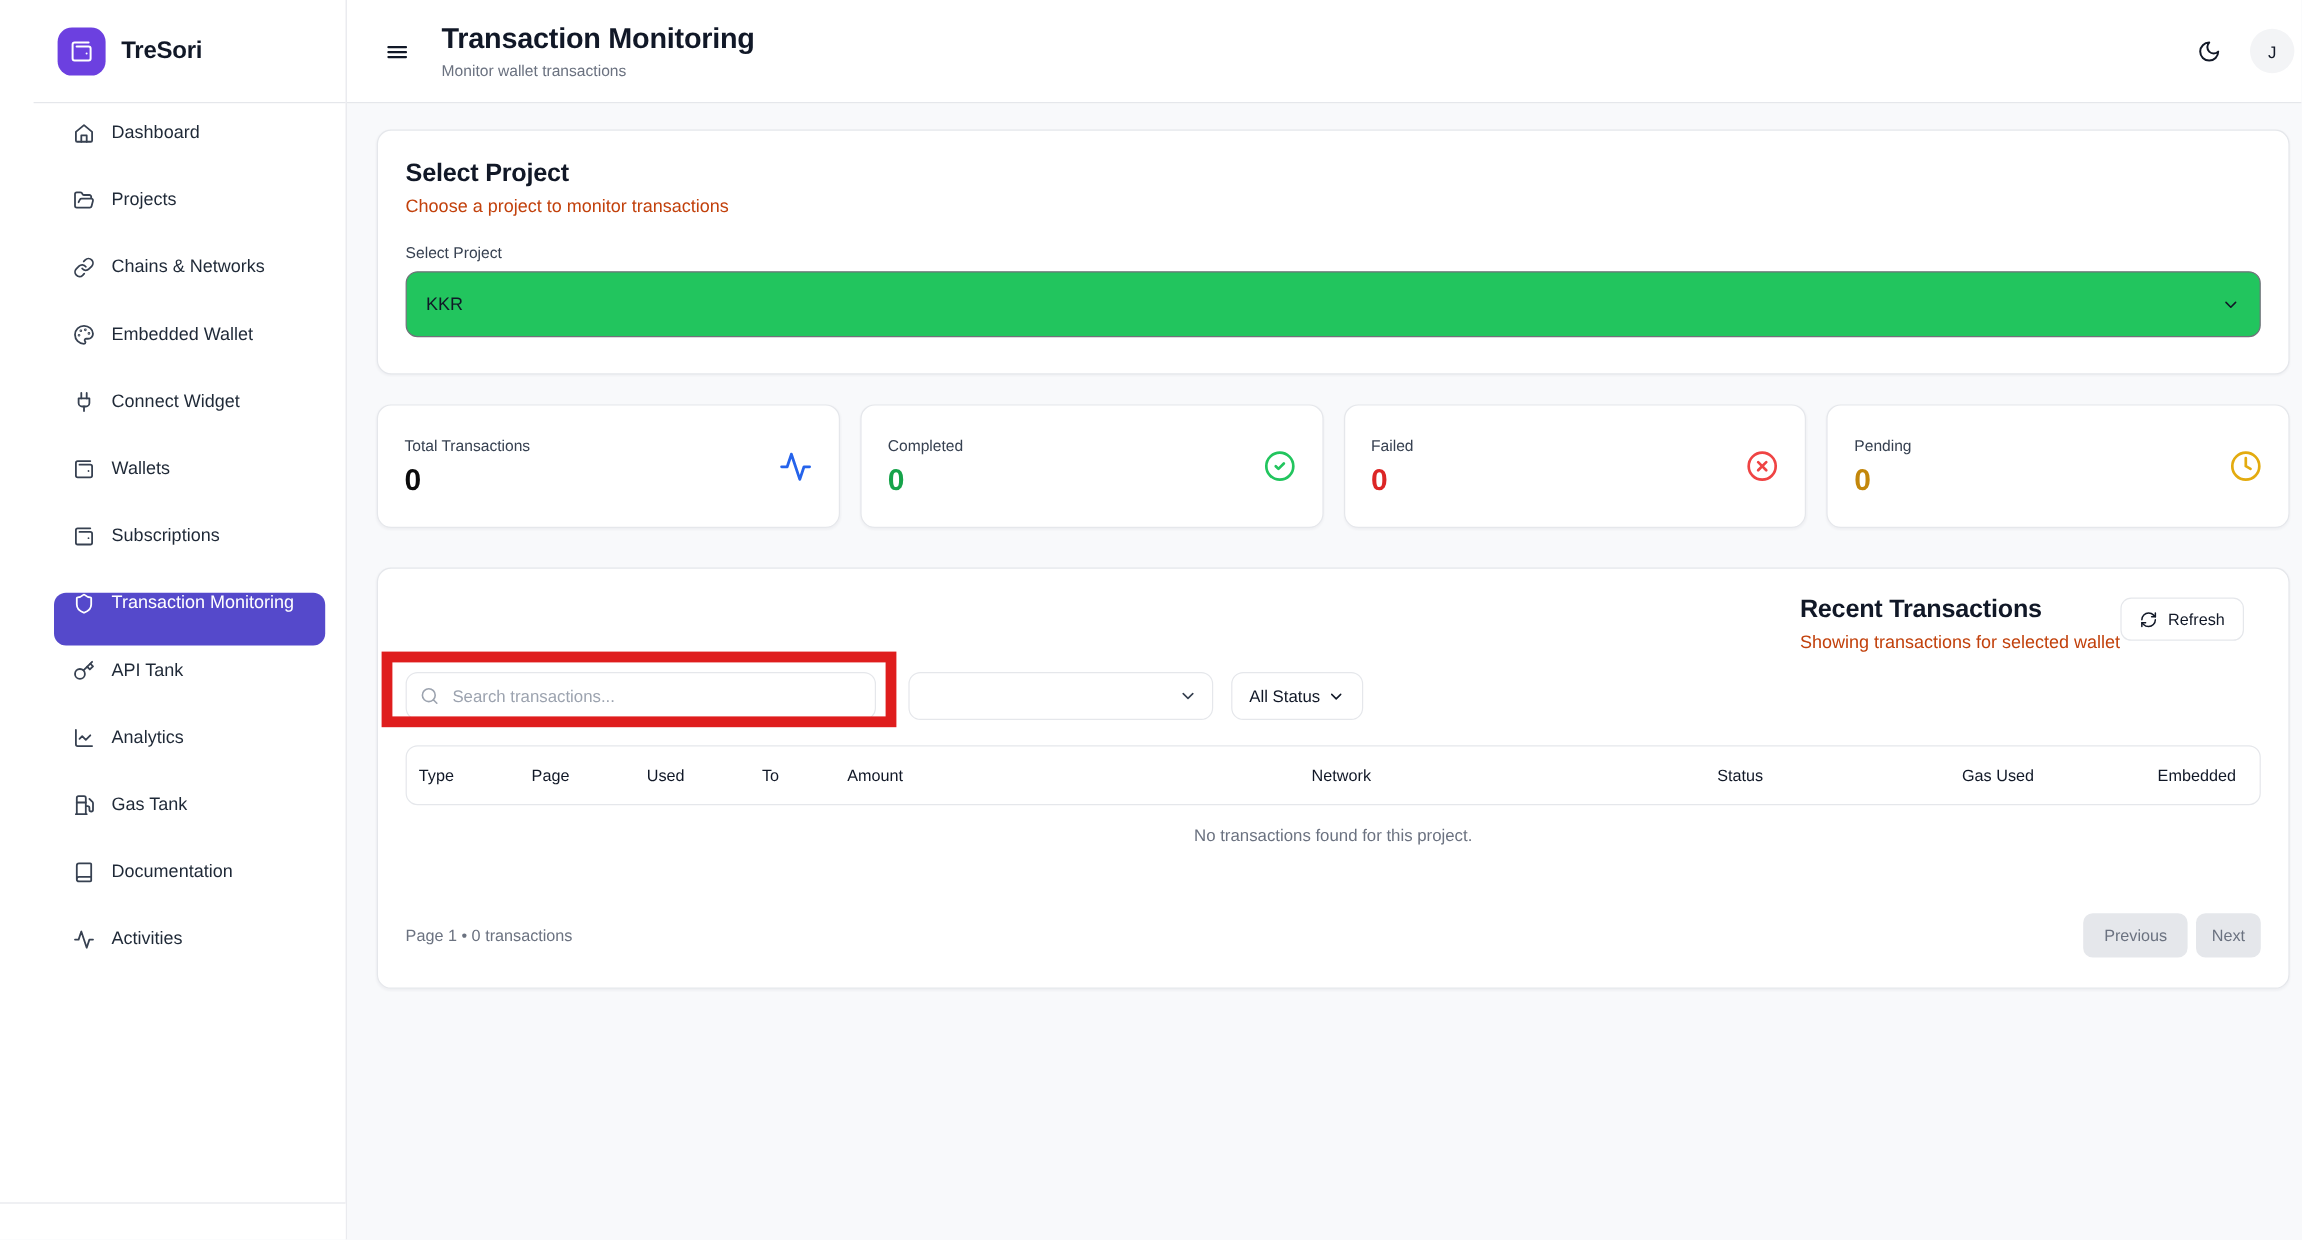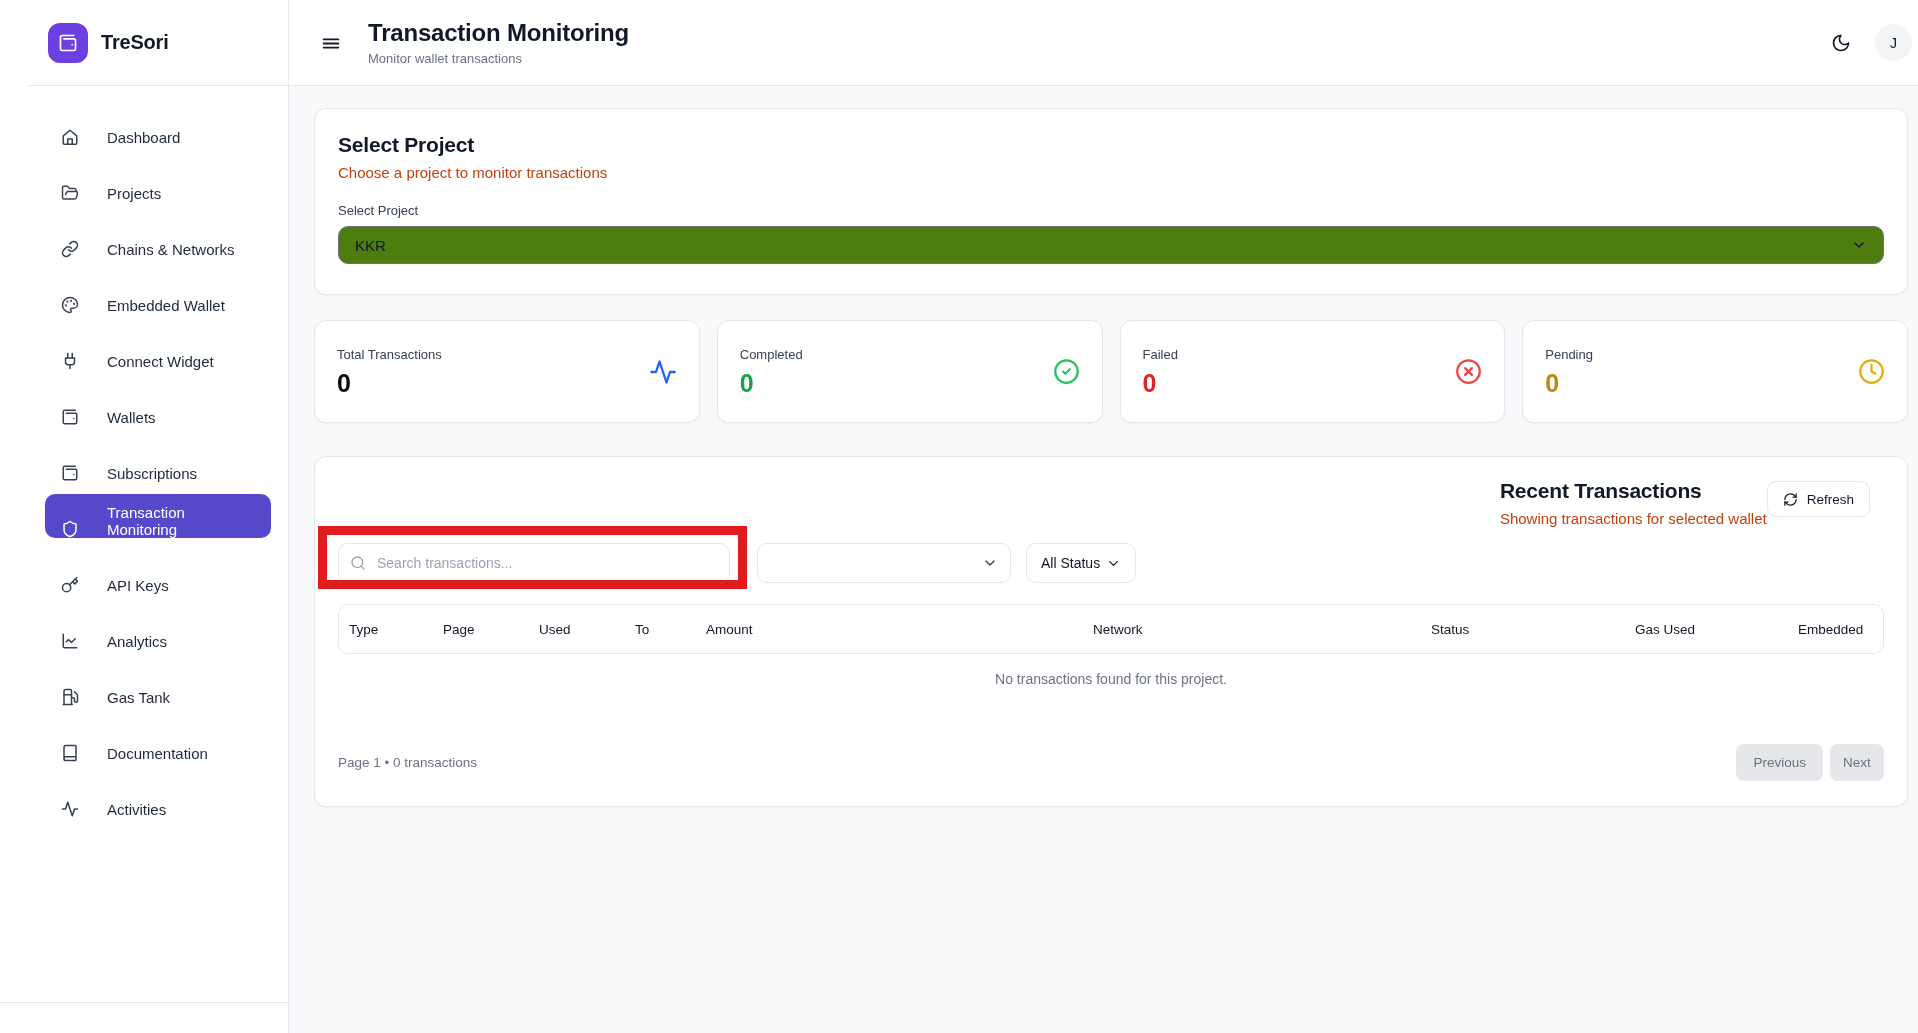--- a/index.html
+++ b/index.html
@@ -11,21 +11,21 @@
   html,body{margin:0;padding:0;width:1918px;height:1033px;overflow:hidden;
     background:#f8f9fb;color:#111827;font-family:"Liberation Sans","DejaVu Sans",sans-serif;}
   .app{display:flex;width:100%;height:100%;}
 
   
   .sidebar{width:289px;min-width:289px;background:#fff;border-right:1px solid #e5e7eb;position:relative;padding-left:28px;}
   .brand{height:86px;display:flex;align-items:center;gap:13px;padding:0 20px;border-bottom:1px solid #e5e7eb;}
   .brand-logo{width:40px;height:40px;border-radius:12px;background:var(--logo);display:flex;align-items:center;justify-content:center;color:#fff;flex:0 0 auto;}
   .brand-name{font-size:20px;font-weight:700;letter-spacing:-.2px;}
   .nav{padding:16px 17px 0;}
-  .nav-item{display:flex;align-items:flex-end;gap:28px;height:44px;padding:0 16px;border-radius:10px;margin-bottom:12px;font-size:15px;color:#1f2937;cursor:pointer;}
+  .nav-item{display:flex;align-items:flex-start;gap:14px;height:44px;padding:0 16px;border-radius:10px;margin-bottom:12px;font-size:15px;color:#1f2937;cursor:pointer;}
   .nav-item .ni{display:flex;color:#374151;}
   .nav-item.active{background:var(--accent);color:#fff;}
   .nav-item.active .ni{color:#fff;}
   .sidebar-footer{position:absolute;left:0;bottom:0;width:100%;height:31px;border-top:1px solid #e5e7eb;background:#fff;}
 
   
   .main{flex:1;display:flex;flex-direction:column;min-width:0;}
   .topbar{height:86px;background:#fff;border-bottom:1px solid #e5e7eb;display:flex;align-items:center;gap:24px;padding:0 6px 0 29px;flex:0 0 auto;}
   .menu-btn,.icon-btn{background:none;border:none;padding:2px;display:flex;align-items:center;color:#111827;cursor:pointer;}
   .title-block h1{margin:0;font-size:24px;font-weight:700;letter-spacing:-.2px;}
@@ -34,21 +34,21 @@
   .avatar{width:37px;height:37px;border-radius:50%;background:#f3f4f6;display:flex;align-items:center;justify-content:center;font-size:14px;color:#111827;cursor:pointer;}
 
   
   .content{padding:22px 10px 0 25px;}
   .card{background:#fff;border:1px solid #e5e7eb;border-radius:12px;box-shadow:0 1px 2px rgba(16,24,40,.04);}
   .card-title{font-size:21px;font-weight:700;margin:0;letter-spacing:-.2px;}
   .card-sub{font-size:15px;color:#c2410c;margin:7px 0 0;}
 
   .select-card{padding:24px 23px 30px;}
   .field-label{font-size:13px;color:#374151;margin-top:22px;}
-  .project-select{margin-top:8px;height:38px;border:1px solid #71717a;border-radius:10px;background:#4d7c0f;display:flex;align-items:center;justify-content:space-between;padding:0 16px;font-size:15px;cursor:pointer;}
+  .project-select{margin-top:8px;height:55px;border:1px solid #71717a;border-radius:10px;background:#22c55e;display:flex;align-items:center;justify-content:space-between;padding:0 16px;font-size:15px;cursor:pointer;}
   .project-select .chev{color:#111827;display:flex;}
 
   .stats{display:grid;grid-template-columns:repeat(4,1fr);gap:17px;margin-top:25px;}
   .stat-card{height:103px;padding:21px 22px;display:flex;justify-content:space-between;align-items:flex-start;}
   .stat-label{font-size:13px;color:#374151;margin-top:5px;}
   .stat-value{font-size:25px;font-weight:700;margin-top:7px;}
   .val-default{color:#0b0b0c}.val-green{color:var(--stat-green)}.val-red{color:var(--stat-red)}.val-amber{color:var(--stat-amber)}
   .stat-icon{display:flex;align-self:center;}
   .ic-activity{color:var(--stat-blue)}.ic-check{color:var(--stat-green-icon)}.ic-x{color:var(--stat-red-icon)}.ic-clock{color:var(--stat-amber-icon)}
 
@@ -166,21 +166,21 @@
         <span>Transaction Monitoring</span>
       </div>
       <div class="nav-item">
         <span class="ni">
             <svg width="18" height="18" viewBox="0 0 24 24" fill="none" stroke="currentColor" stroke-width="2" stroke-linecap="round" stroke-linejoin="round">
               <path d="m15.5 7.5 3 3L22 7l-3-3"></path>
               <path d="m21 2-9.6 9.6"></path>
               <circle cx="7.5" cy="15.5" r="5.5"></circle>
             </svg>
           </span>
-        <span>API Keys</span>
+        <span>API Tank</span>
       </div>
       <div class="nav-item">
         <span class="ni">
             <svg width="18" height="18" viewBox="0 0 24 24" fill="none" stroke="currentColor" stroke-width="2" stroke-linecap="round" stroke-linejoin="round">
               <path d="M3 3v16a2 2 0 0 0 2 2h16"></path>
               <path d="m19 9-5 5-4-4-3 3"></path>
             </svg>
           </span>
         <span>Analytics</span>
       </div>

